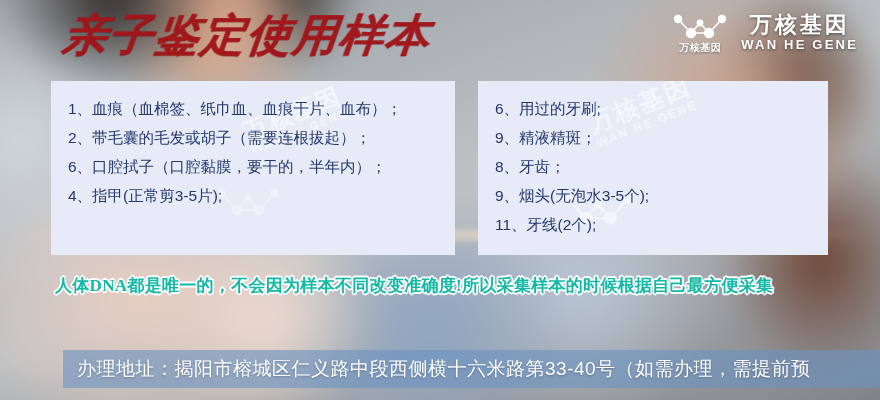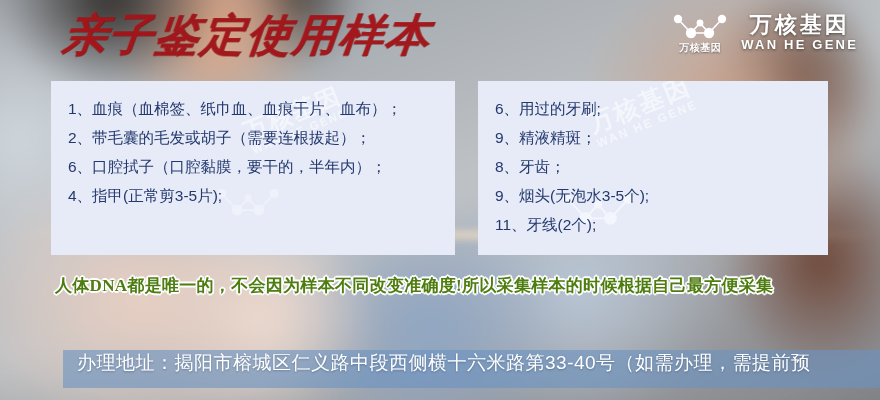--- a/index.html
+++ b/index.html
@@ -172,21 +172,21 @@
     line-height: 29px;
     white-space: nowrap;
   }
 
   
   .note {
     position: absolute;
     left: 55px;
     top: 270px;
     width: 790px;
-    color: #4d7c0f;
+    color: #14b8a6;
     font-family: "Liberation Serif", "DejaVu Serif", serif;
     font-weight: bold;
     font-size: 17px;
     line-height: 32px;
     letter-spacing: .3px;
     text-shadow:
       -1.4px -1.4px 0 rgba(255,255,255,.95),
        1.4px -1.4px 0 rgba(255,255,255,.95),
       -1.4px  1.4px 0 rgba(255,255,255,.95),
        1.4px  1.4px 0 rgba(255,255,255,.95),
@@ -199,21 +199,21 @@
 
   
   .address-bar {
     position: absolute;
     left: 63px;
     top: 350px;
     width: 817px;
     height: 38px;
     background: rgba(108,147,192,.62);
     display: flex;
-    align-items: flex-start;
+    align-items: center;
     overflow: hidden;
   }
   .address-text {
     color: #ffffff;
     font-size: 19px;
     letter-spacing: .5px;
     white-space: nowrap;
     padding-left: 14px;
     text-shadow: 0 1px 2px rgba(30,50,80,.35);
   }

